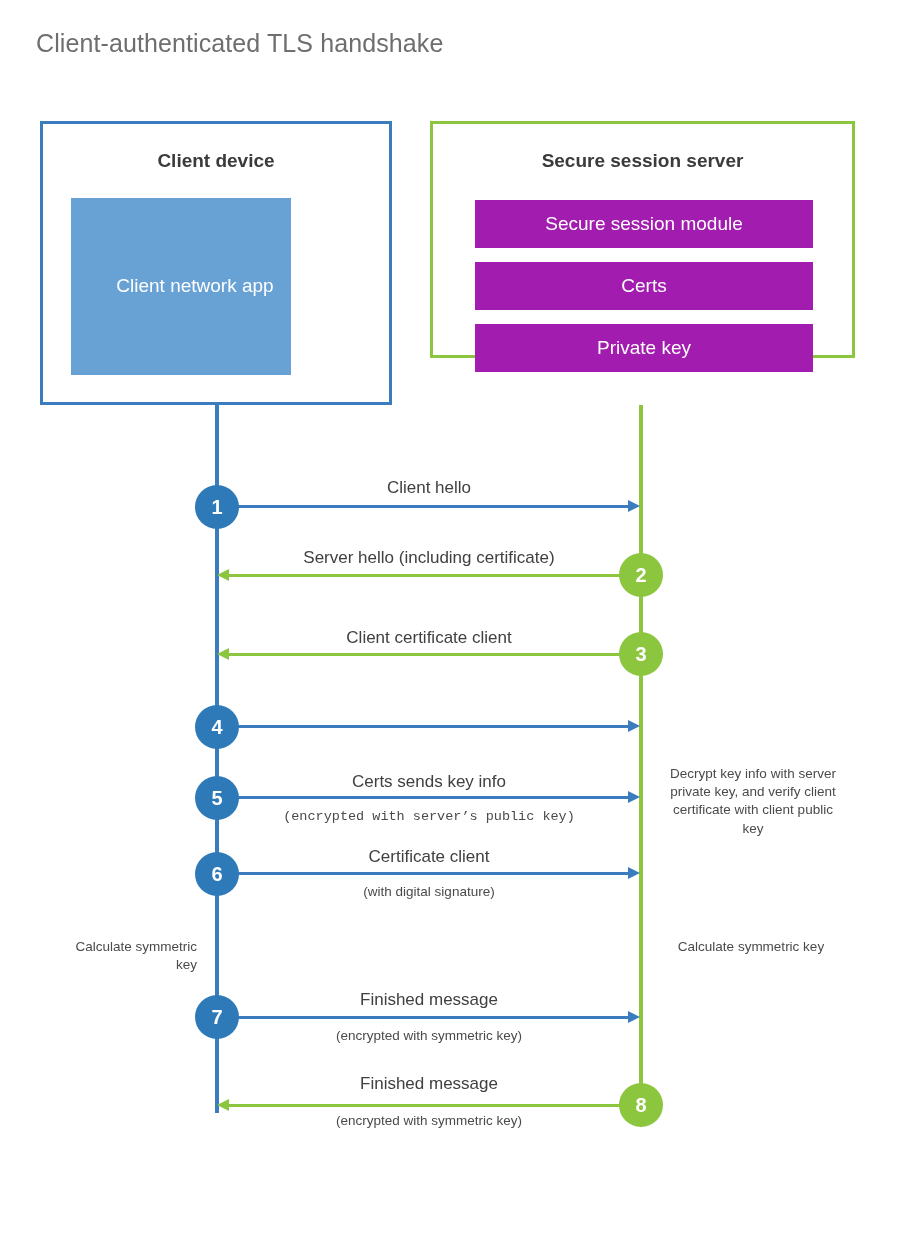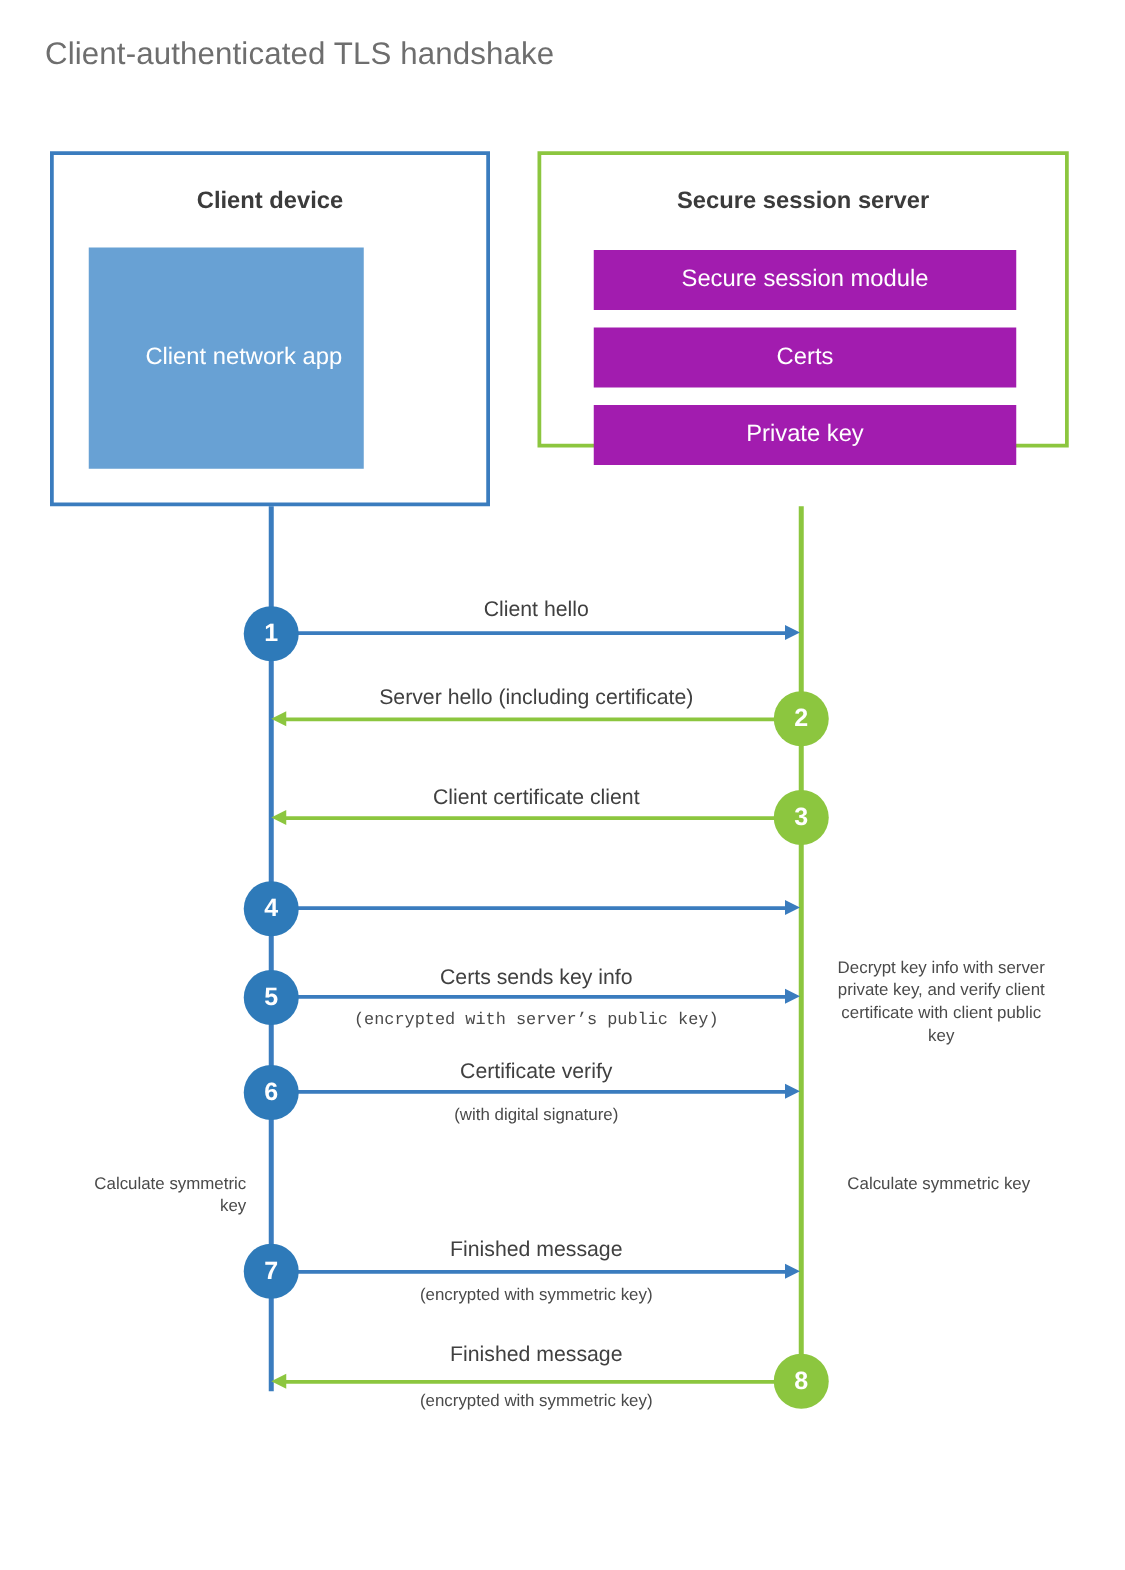--- a/index.html
+++ b/index.html
@@ -222,21 +222,21 @@
     </div>
   <div class="step-circle blue" style="left:195px; top:705px;">4</div>
 
   <div class="msg-label" style="left:217px; top:772px; width:424px;">Certs sends key info</div>
   <div class="arrow to-server" style="left:217px; top:796px; width:412px;">
       <span class="head"></span>
     </div>
   <div class="msg-sub" style="left:217px; top:809px; width:424px;font-family:Liberation Mono, monospace;">(encrypted with server’s public key)</div>
   <div class="step-circle blue" style="left:195px; top:776px;">5</div>
 
-  <div class="msg-label" style="left:217px; top:847px; width:424px;">Certificate verify</div>
+  <div class="msg-label" style="left:217px; top:847px; width:424px;">Certificate client</div>
   <div class="arrow to-server" style="left:217px; top:872px; width:412px;">
       <span class="head"></span>
     </div>
   <div class="msg-sub" style="left:217px; top:884px; width:424px;">(with digital signature)</div>
   <div class="step-circle blue" style="left:195px; top:852px;">6</div>
 
   <div class="msg-label" style="left:217px; top:990px; width:424px;">Finished message</div>
   <div class="arrow to-server" style="left:217px; top:1016px; width:412px;">
       <span class="head"></span>
     </div>

